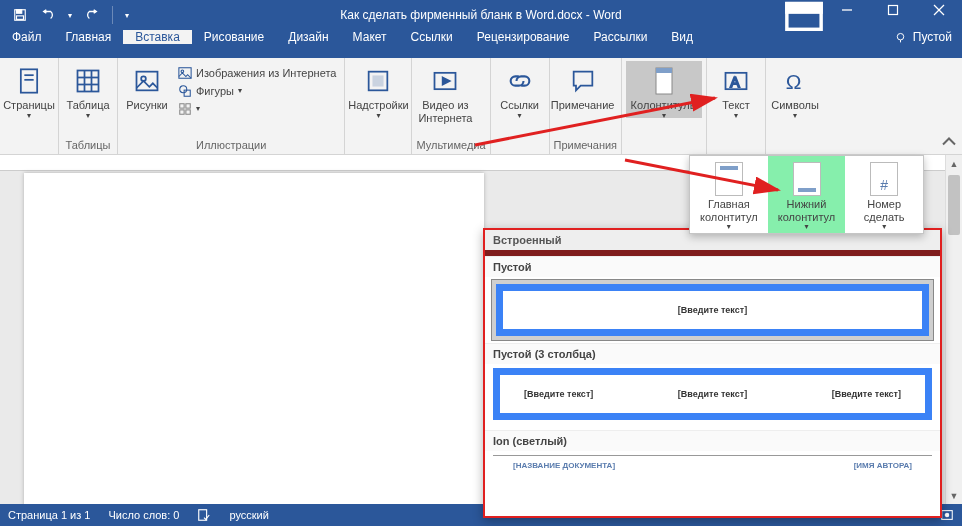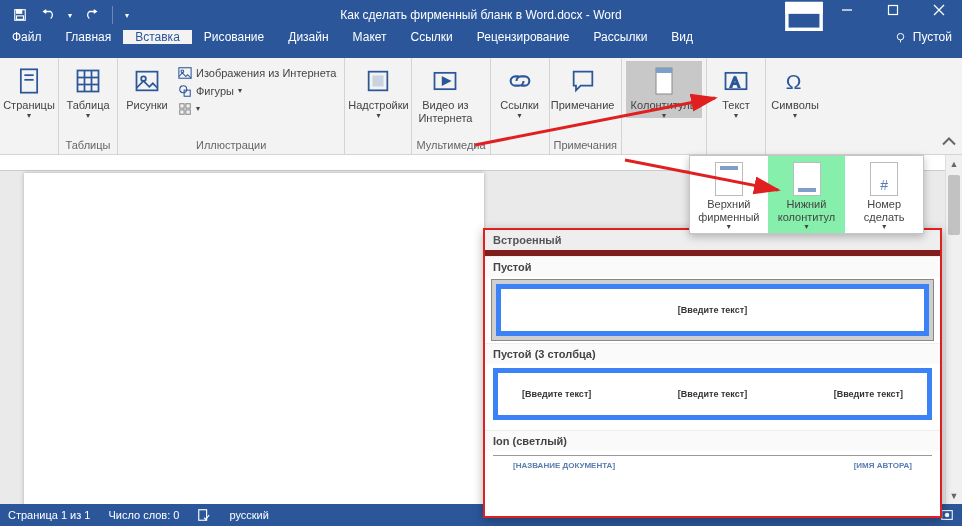--- a/index.html
+++ b/index.html
@@ -63,21 +63,21 @@
   .fly-icon { width:28px; height:34px; border:1px solid #bbb; background:#fff; position:relative;}
   .fly-icon .stripe { position:absolute; left:4px; right:4px; height:4px; background:#7f9fc9;}
   .fly-icon .hash { position:absolute; left:0; right:0; text-align:center; font-size:14px; color:#5a7cae;}
 
   
   .gallery { position:absolute; left:483px; top:228px; width:459px; bottom:8px; border:2px solid #e02020; background:#fff; box-shadow:0 3px 10px rgba(0,0,0,.3); z-index:20; overflow:hidden; font-size:11px;}
   .gallery-head { background:#eee; border-bottom:6px solid #7f1d1d; padding:4px 8px; font-weight:600; color:#555;}
   .sect-head { padding:4px 8px; font-weight:600; color:#444; background:#fafafa; border-top:1px solid #eee;}
   .sect-body { padding:4px 8px 10px 8px;}
   .sect-body.sel { background:#cfcfcf; border:1px solid #888; margin:2px 6px; padding:4px;}
-  .footer-prev { background:#fff; border:5px solid #3b82f6; height:52px; display:flex; align-items:center; justify-content:center; font-size:9px; font-weight:600; color:#333; gap:80px;}
+  .footer-prev { background:#fff; border:7px solid #3b82f6; height:52px; display:flex; align-items:center; justify-content:center; font-size:9px; font-weight:600; color:#333; gap:80px;}
   .footer-prev.three { justify-content:space-between; padding:0 24px; gap:0;}
   .footer-prev.ion { justify-content:space-between; padding:0 20px; border:none; border-top:1px solid #999;}
   .footer-prev.ion span { font-size:8px; color:#5a7cae; font-weight:600;}
 
   
   .arrow { position:absolute; z-index:40; pointer-events:none;}
 </style>
 </head>
 <body>
 
@@ -361,21 +361,21 @@
     <div class="vscroll-arrow" style="bottom:0">▼</div>
   </div>
 </div>
 
 <div class="flyout">
   <div class="fly-row">
     <div class="fly-btn">
       <div class="fly-icon">
           <div class="stripe" style="top:3px"></div>
         </div>
-      <span>Верхний фирменный</span>
+      <span>Главная колонтитул</span>
         <span class="drop-caret">▾</span>
     </div>
     <div class="fly-btn highlighted">
       <div class="fly-icon">
           <div class="stripe" style="bottom:3px"></div>
         </div>
       <span>Нижний колонтитул</span>
         <span class="drop-caret">▾</span>
     </div>
     <div class="fly-btn">

